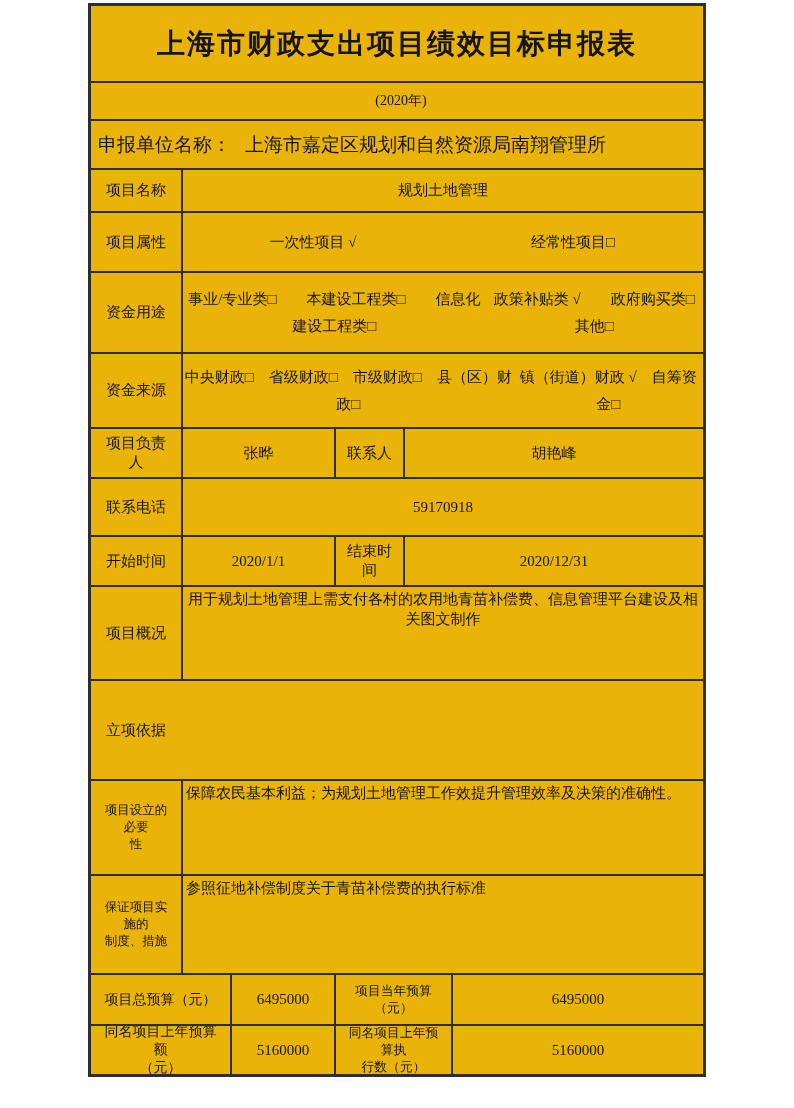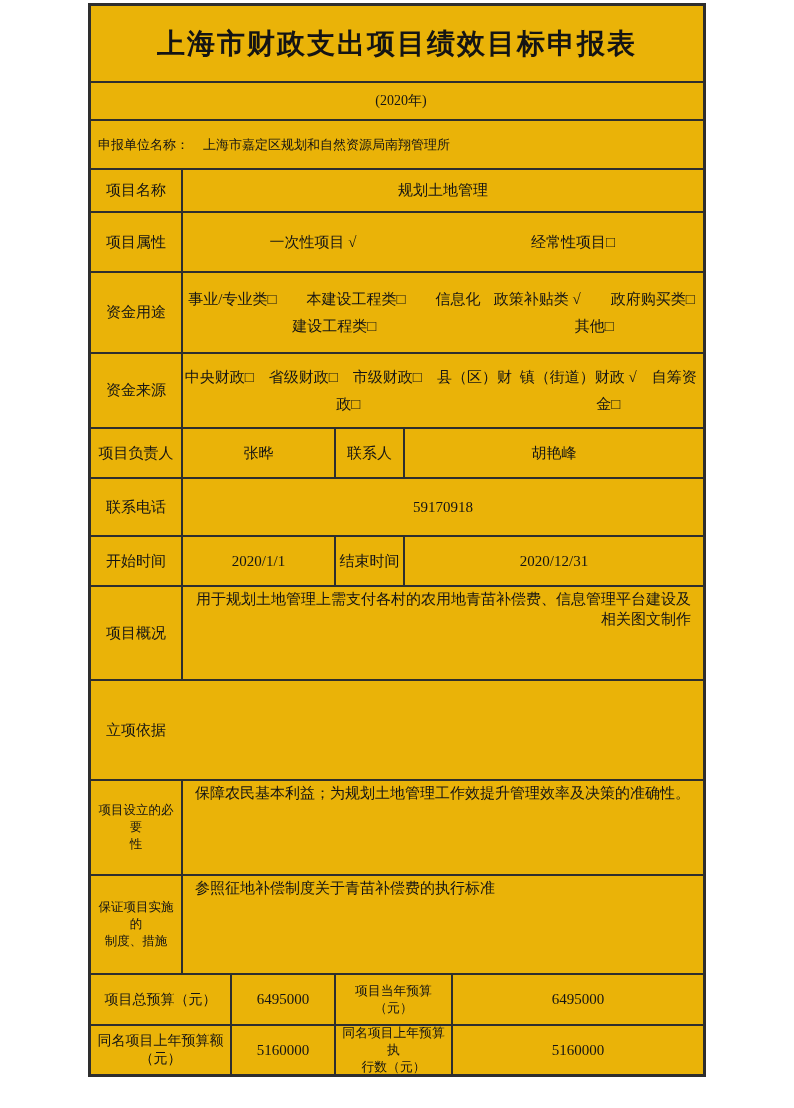--- a/index.html
+++ b/index.html
@@ -24,30 +24,30 @@
   .h100{height:100px}.h95{height:95px}.h99{height:99px}.h51{height:51px}
 
   
   .w90{flex:0 0 90px}.w153{flex:0 0 153px}.w69{flex:0 0 69px}
   .w139{flex:0 0 139px}.w104{flex:0 0 104px}.w117{flex:0 0 117px}
   .grow{flex:1 1 auto}
 
   
   .title-cell{ font-size:28px; font-weight:700; letter-spacing:2px; }
   .year-cell{ font-size:14px;margin-left:8px; }
-  .unit-cell{ justify-content:flex-start; text-align:left; padding-left:7px; font-size:13px; }
+  .unit-cell{ justify-content:flex-start; text-align:left; padding-left:7px; font-size:19px; }
   .unit-gap{ margin-left:14px; }
-  .label{ white-space:pre-line; font-size:15px; line-height:19px; padding:2px; }
+  .label{ white-space:pre-line; font-size:15px; line-height:19px; padding:10px; }
   .lbl-sm{ font-size:12.5px; line-height:17px; }
   .b-lb1{ font-size:14px; line-height:18px; }
   .b-lb2{ font-size:12.8px; line-height:17px; }
   .value{ font-size:15px; }
   .tl{
-    align-items:flex-start; justify-content:flex-start; text-align:right;
-    padding:3px 12px; line-height:19.5px; white-space:pre-line;
+    align-items:flex-start; justify-content:flex-start; text-align:center;
+    padding:3px 3px; line-height:19.5px; white-space:pre-line;
   }
   .stack{ flex-direction:row; line-height:27px; }
   .attr-cell .half{ flex:1 1 50%; text-align:center; }
 </style>
 </head>
 <body>
 
 <div class="page">
   <div class="form">
 

